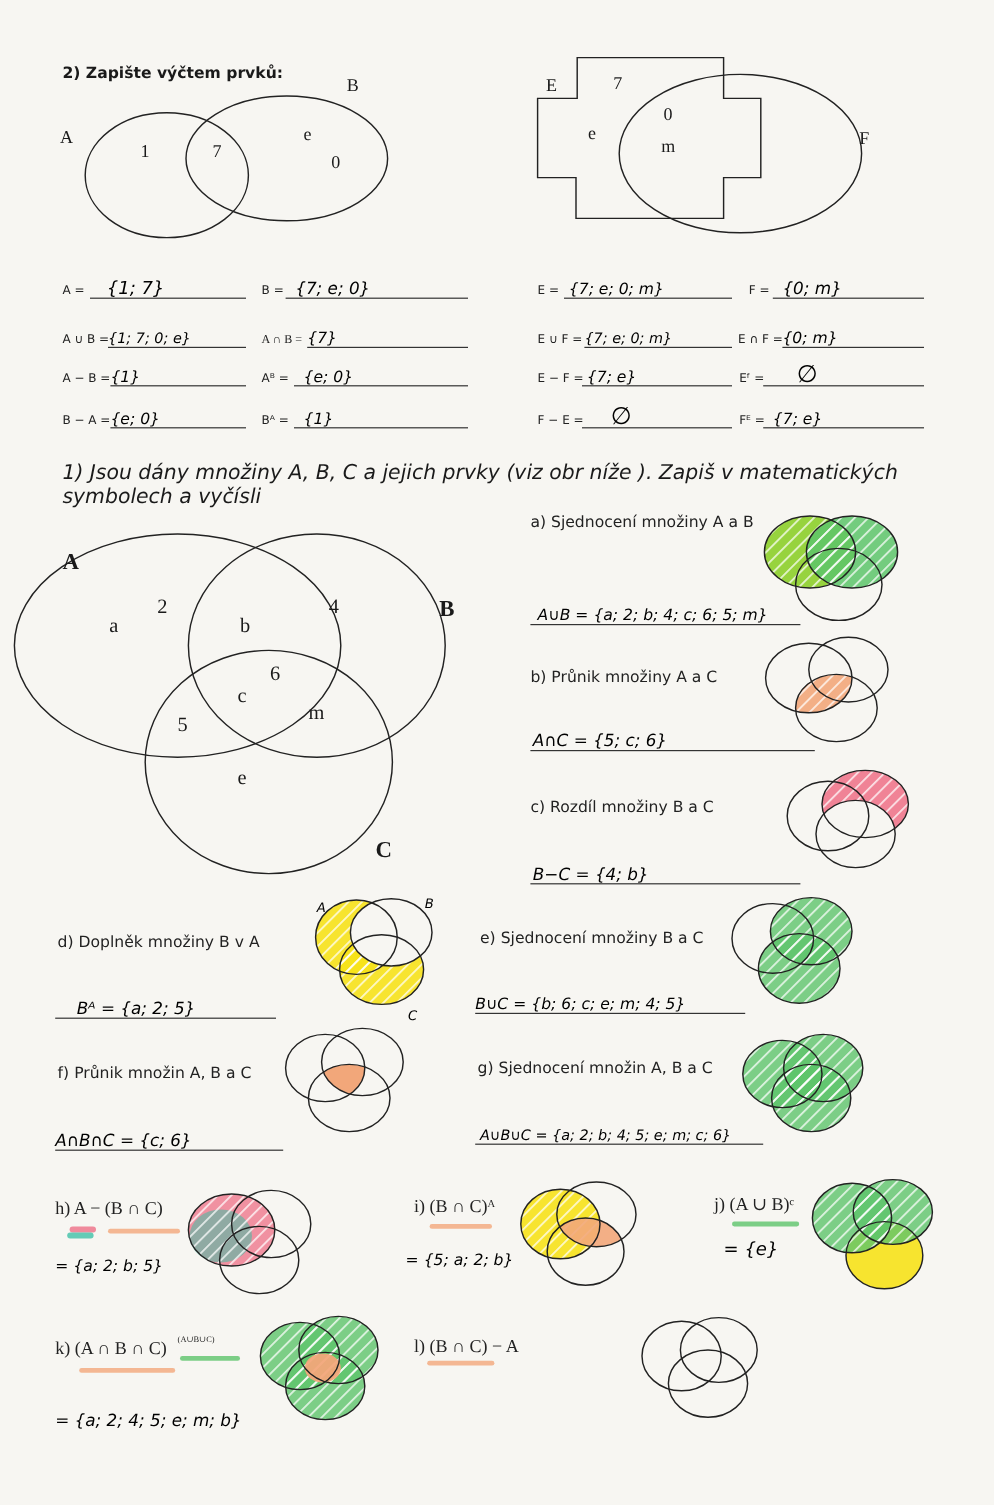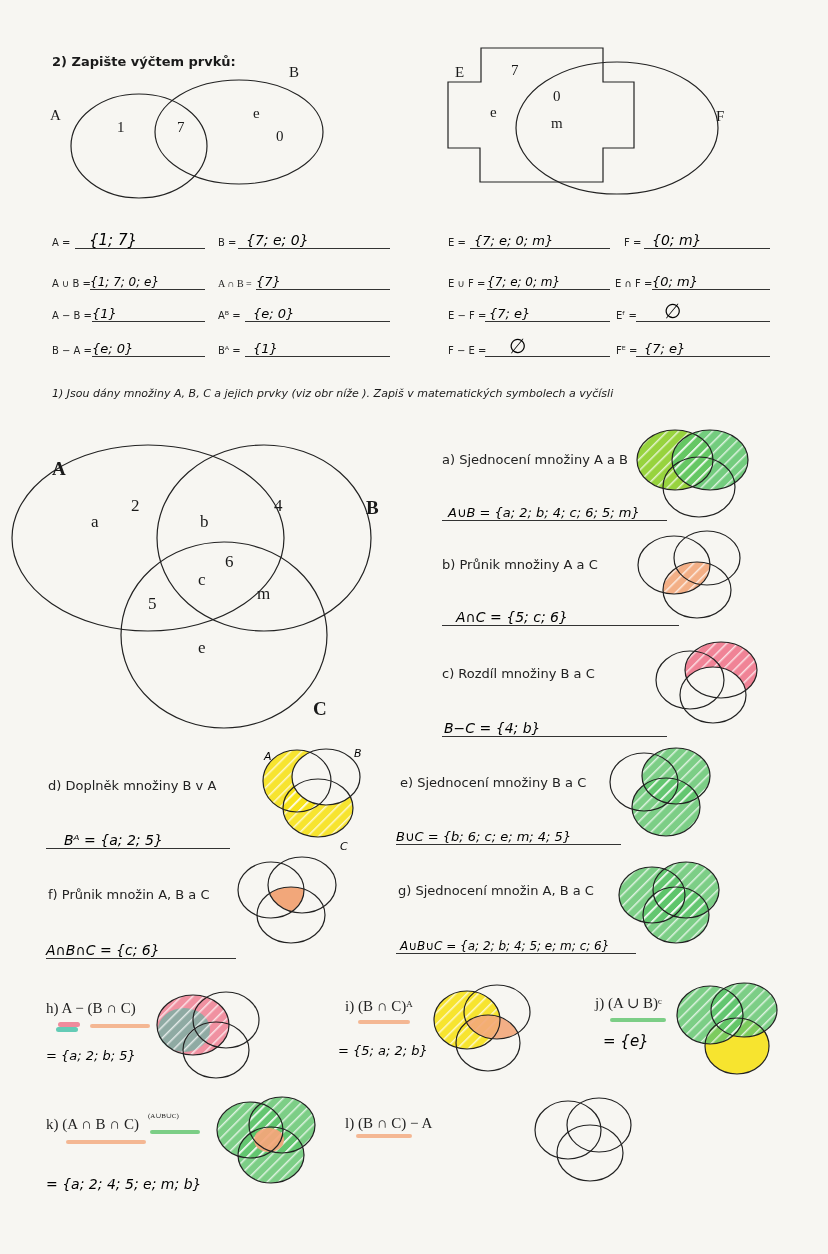--- a/index.html
+++ b/index.html
@@ -4,21 +4,21 @@
 <style>
   html,body{margin:0;padding:0;}
   body{width:828px;height:1254px;background:#f7f6f2;position:relative;overflow:hidden;font-family:"DejaVu Sans",sans-serif;color:#1a1a1a;}
   .abs{position:absolute;}
   .serif{font-family:"Liberation Serif","DejaVu Serif",serif;}
   .hand{font-family:"DejaVu Sans",sans-serif;color:#000000;font-style:italic;}
   .label-sm{font-size:10px;color:#222;}
   .line{border-bottom:1px solid #333;height:18px;}
   .title2{font-size:13px;font-weight:bold;}
   .task{font-size:13px;color:#222;}
-  .italic-intro{font-style:italic;font-size:11px;line-height:20px;}
+  .italic-intro{font-style:italic;font-size:17px;line-height:20px;}
   svg{position:absolute;overflow:visible;}
 </style>
 </head>
 <body>
 
 <svg width="0" height="0" style="position:absolute">
   <defs>
     <pattern id="hatch" patternUnits="userSpaceOnUse" width="8" height="8" patternTransform="rotate(45)">
       <rect width="8" height="8" fill="rgba(255,255,255,0)"></rect>
       <line x1="0" y1="0" x2="0" y2="8" stroke="rgba(255,255,255,0.75)" stroke-width="3"></line>
@@ -117,21 +117,21 @@
   <span class="abs serif" style="left:200px;top:512px;font-size:17px;">b</span>
   <span class="abs serif" style="left:274px;top:496px;font-size:17px;">4</span>
   <span class="abs serif" style="left:225px;top:552px;font-size:17px;">6</span>
   <span class="abs serif" style="left:198px;top:570px;font-size:17px;">c</span>
   <span class="abs serif" style="left:148px;top:594px;font-size:17px;">5</span>
   <span class="abs serif" style="left:257px;top:584px;font-size:17px;">m</span>
   <span class="abs serif" style="left:198px;top:638px;font-size:17px;">e</span>
 </div>
 
 <div>
-  <span class="abs task" style="left:442px;top:452px;">a) Sjednocení množiny A a B</span>
+  <span class="abs task" style="left:442px;top:428px;">a) Sjednocení množiny A a B</span>
   <svg style="left:0;top:0;" width="828" height="1254">
     <ellipse cx="675" cy="460" rx="38" ry="30" fill="#8ccf2a" opacity="0.9"></ellipse>
     <ellipse cx="710" cy="460" rx="38" ry="30" fill="#5cc46a" opacity="0.85"></ellipse>
     <ellipse cx="675" cy="460" rx="38" ry="30" fill="url(#hatch)"></ellipse>
     <ellipse cx="710" cy="460" rx="38" ry="30" fill="url(#hatch)"></ellipse>
     <ellipse cx="675" cy="460" rx="38" ry="30" fill="none" stroke="#222" stroke-width="1.2"></ellipse>
     <ellipse cx="710" cy="460" rx="38" ry="30" fill="none" stroke="#222" stroke-width="1.2"></ellipse>
     <ellipse cx="699" cy="487" rx="36" ry="30" fill="none" stroke="#222" stroke-width="1.2"></ellipse>
   </svg>
   <div class="abs line" style="left:442px;top:502px;width:225px;"><span class="hand" style="font-size:13px;padding-left:6px;text-align:right;">A∪B = {a; 2; b; 4; c; 6; 5; m}</span></div>
@@ -142,21 +142,21 @@
   <svg style="left:0;top:0;" width="828" height="1254">
     <clipPath id="clipA_b">
         <ellipse cx="674" cy="565" rx="36" ry="29"></ellipse>
       </clipPath>
     <ellipse cx="697" cy="590" rx="34" ry="28" fill="#f2a77a" opacity="0.9" clip-path="url(#clipA_b)"></ellipse>
     <ellipse cx="697" cy="590" rx="34" ry="28" fill="url(#hatch)" clip-path="url(#clipA_b)"></ellipse>
     <ellipse cx="674" cy="565" rx="36" ry="29" fill="none" stroke="#222" stroke-width="1.2"></ellipse>
     <ellipse cx="707" cy="558" rx="33" ry="27" fill="none" stroke="#222" stroke-width="1.2"></ellipse>
     <ellipse cx="697" cy="590" rx="34" ry="28" fill="none" stroke="#222" stroke-width="1.2"></ellipse>
   </svg>
-  <div class="abs line" style="left:442px;top:607px;width:237px;"><span class="hand" style="font-size:14px;padding-left:2px;margin-left:12px;">A∩C = {5; c; 6}</span></div>
+  <div class="abs line" style="left:442px;top:607px;width:237px;"><span class="hand" style="font-size:14px;padding-left:2px;">A∩C = {5; c; 6}</span></div>
 </div>
 
 <div>
   <span class="abs task" style="left:442px;top:666px;">c) Rozdíl množiny B a C</span>
   <svg style="left:0;top:0;" width="828" height="1254">
     <ellipse cx="721" cy="670" rx="36" ry="28" fill="#ee6f86" opacity="0.85"></ellipse>
     <ellipse cx="721" cy="670" rx="36" ry="28" fill="url(#hatch)"></ellipse>
     <ellipse cx="713" cy="695" rx="33" ry="28" fill="#f7f6f2"></ellipse>
     <ellipse cx="690" cy="680" rx="34" ry="29" fill="none" stroke="#222" stroke-width="1.2"></ellipse>
     <ellipse cx="721" cy="670" rx="36" ry="28" fill="none" stroke="#222" stroke-width="1.2"></ellipse>

